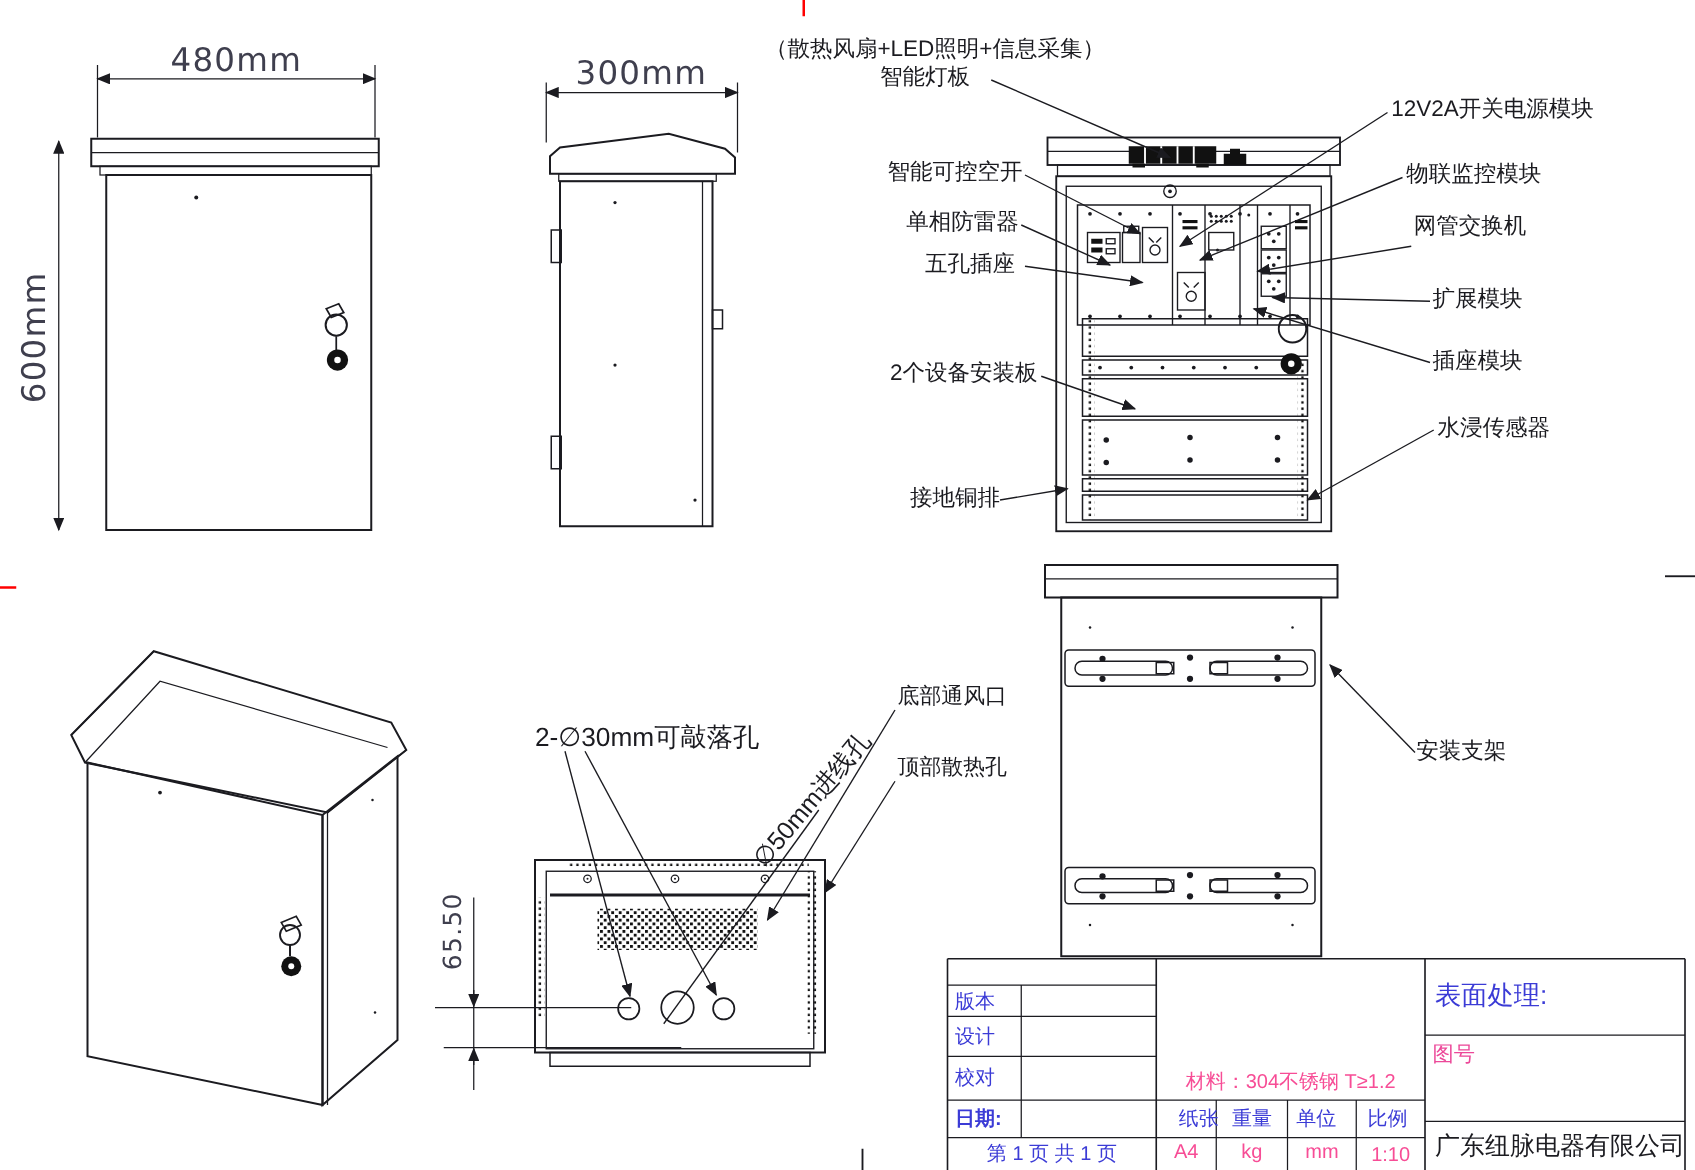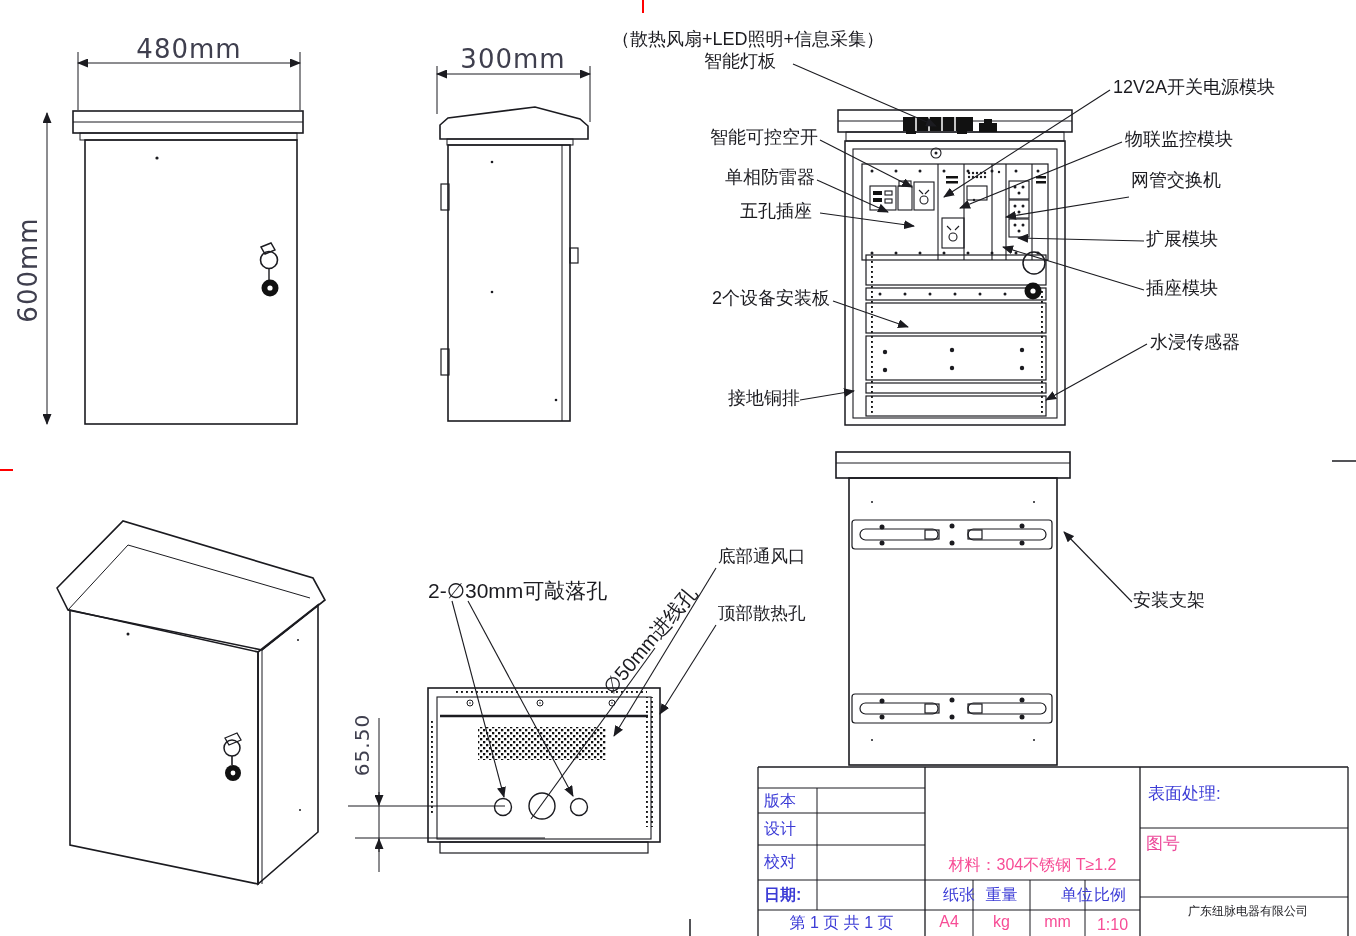--- a/index.html
+++ b/index.html
@@ -366,23 +366,23 @@
 <div class="lbl" style="left:1133px;top:591px;">安装支架</div>
 
 <div class="tb blue" style="left:764px;top:791px;">版本</div>
 <div class="tb blue" style="left:764px;top:819px;">设计</div>
 <div class="tb blue" style="left:764px;top:852px;">校对</div>
 <div class="tb blue" style="left:764px;top:885px;font-weight:bold;">日期:</div>
 <div class="tb blue ctr" style="left:758px;top:913px;width:167px;">第 1 页  共 1 页</div>
 <div class="tb pink ctr" style="left:925px;top:855px;width:215px;">材料：304不锈钢 T≥1.2</div>
 <div class="tb blue ctr" style="left:925px;top:885px;width:68px;">纸张</div>
 <div class="tb blue ctr" style="left:973px;top:885px;width:57px;">重量</div>
-<div class="tb blue ctr" style="left:1030px;top:885px;width:46px;margin-left:24px;">单位</div>
+<div class="tb blue ctr" style="left:1030px;top:885px;width:46px;">单位</div>
 <div class="tb blue ctr" style="left:1085px;top:885px;width:50px;">比例</div>
 <div class="tb pink ctr" style="left:925px;top:913px;width:48px;">A4</div>
 <div class="tb pink ctr" style="left:973px;top:913px;width:57px;">kg</div>
 <div class="tb pink ctr" style="left:1030px;top:913px;width:55px;">mm</div>
 <div class="tb pink ctr" style="left:1085px;top:916px;width:55px;">1:10</div>
-<div class="tb blue" style="left:1148px;top:782px;font-size:17px;">表面处理:</div>
+<div class="tb blue" style="left:1148px;top:782px;font-size:21px;">表面处理:</div>
 <div class="tb purple" style="left:1146px;top:832px;font-size:17px;">图号</div>
-<div class="tb blk ctr" style="left:1148px;top:903px;width:200px;font-size:12px;">广东纽脉电器有限公司</div>
+<div class="tb blk ctr" style="left:1148px;top:903px;width:200px;font-size:20px;">广东纽脉电器有限公司</div>
 
 </div>
 
 </body></html>

